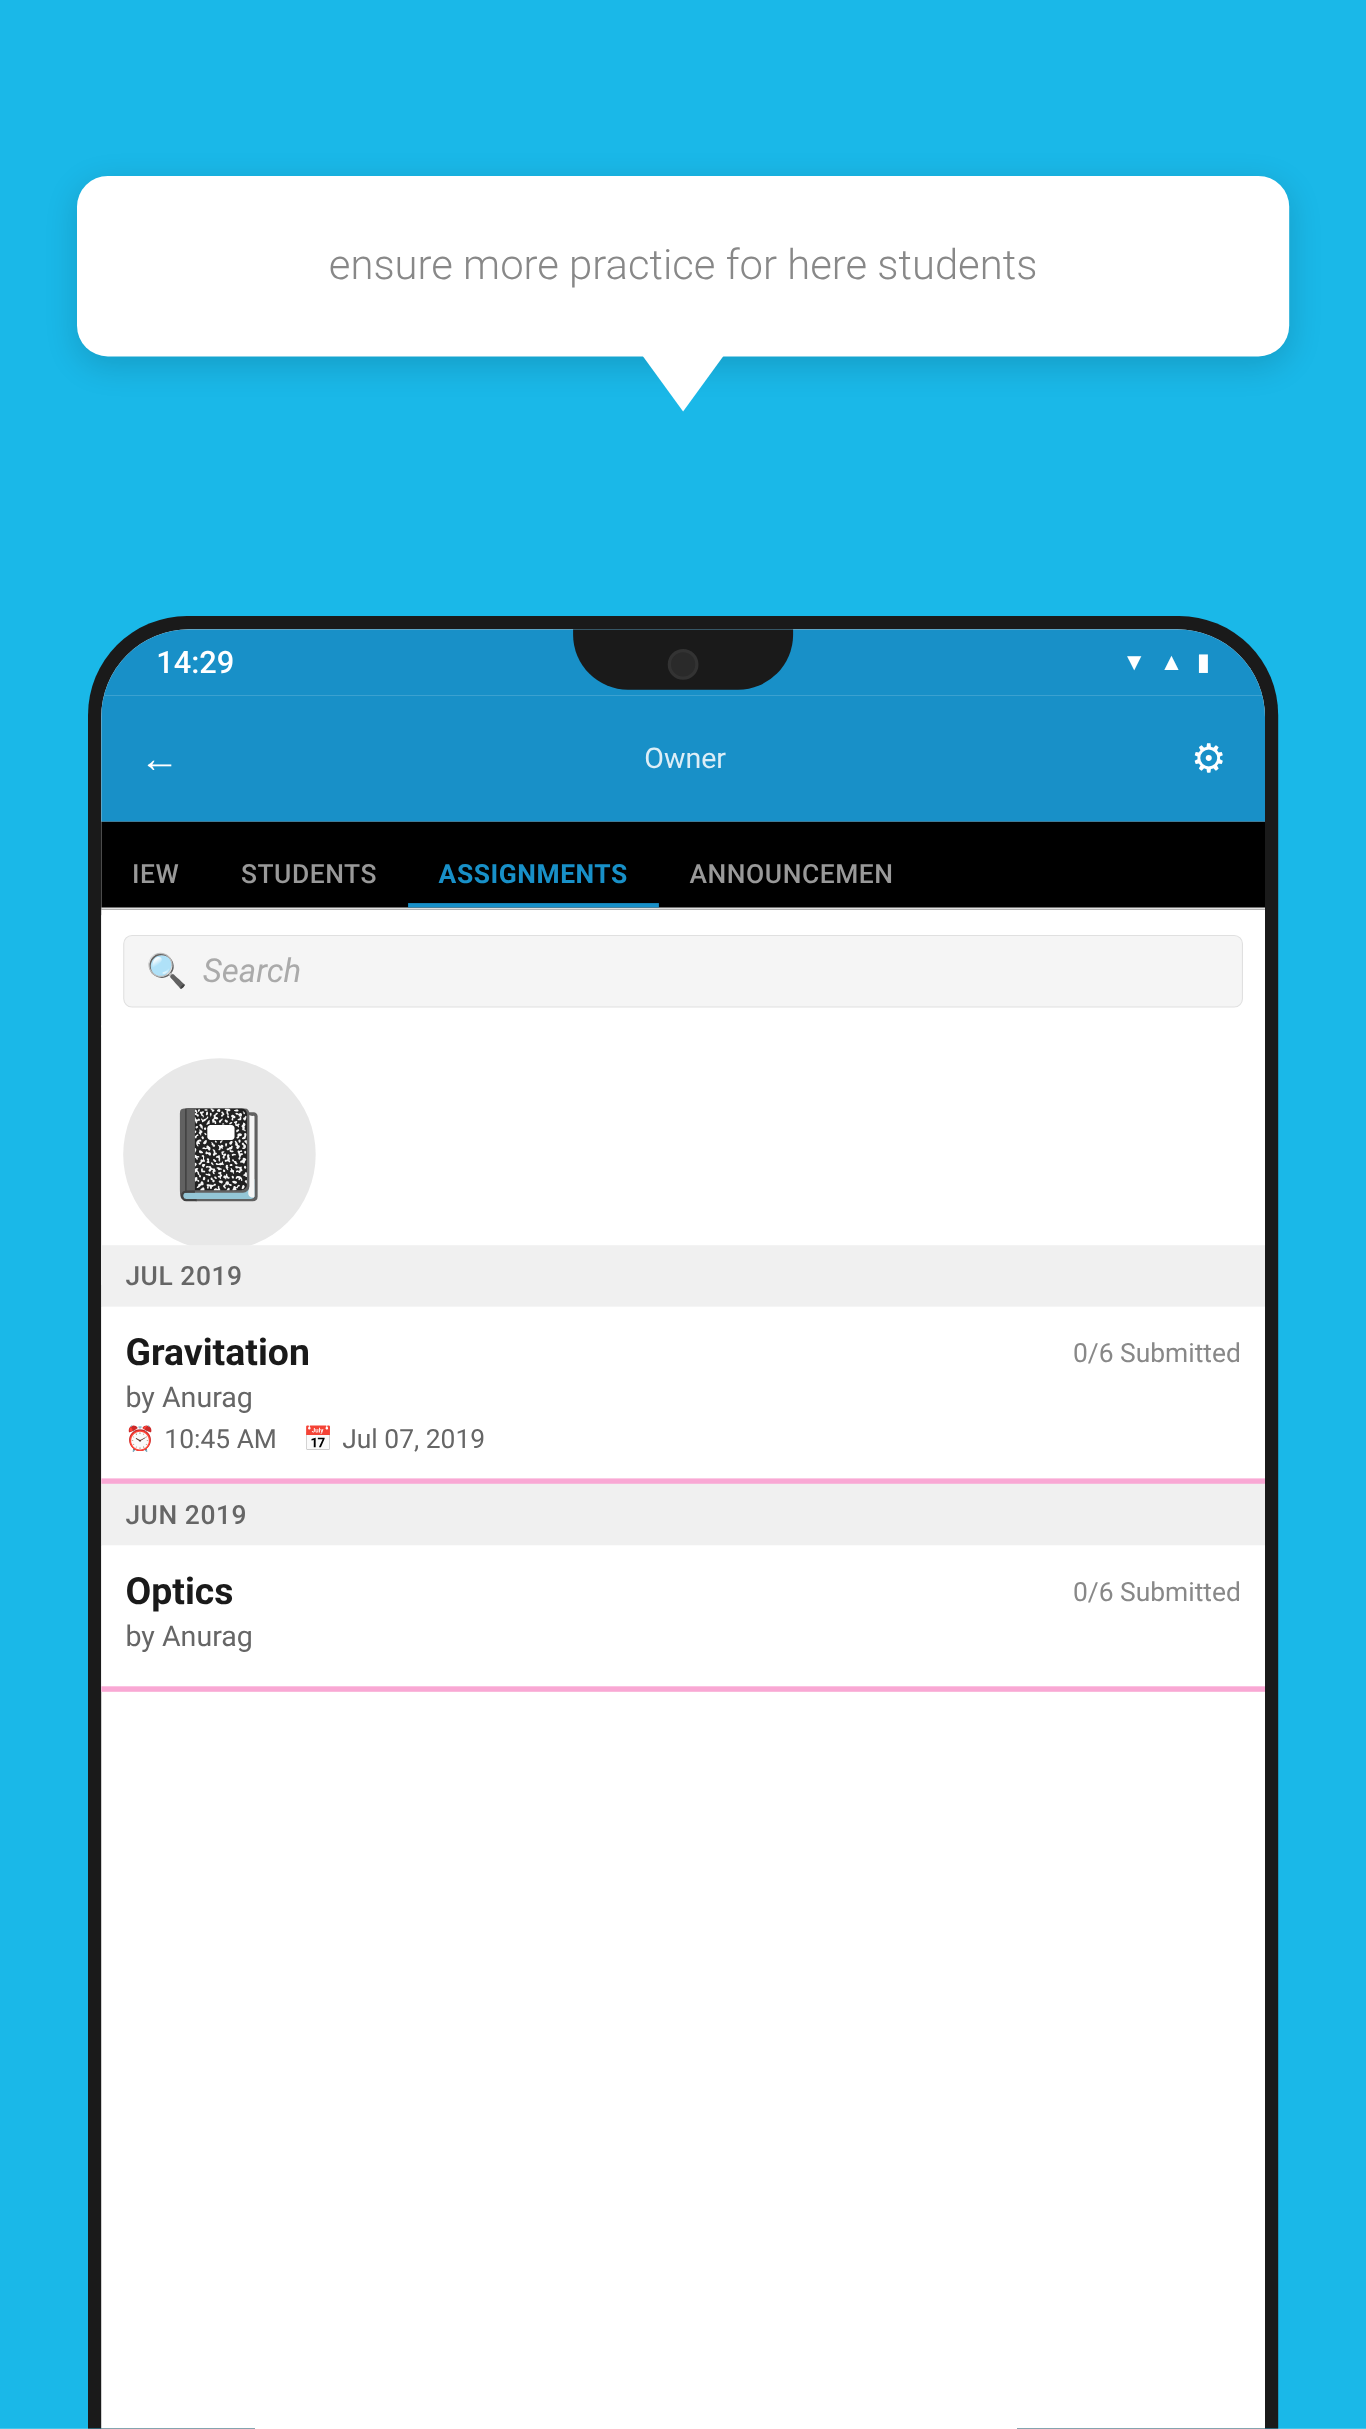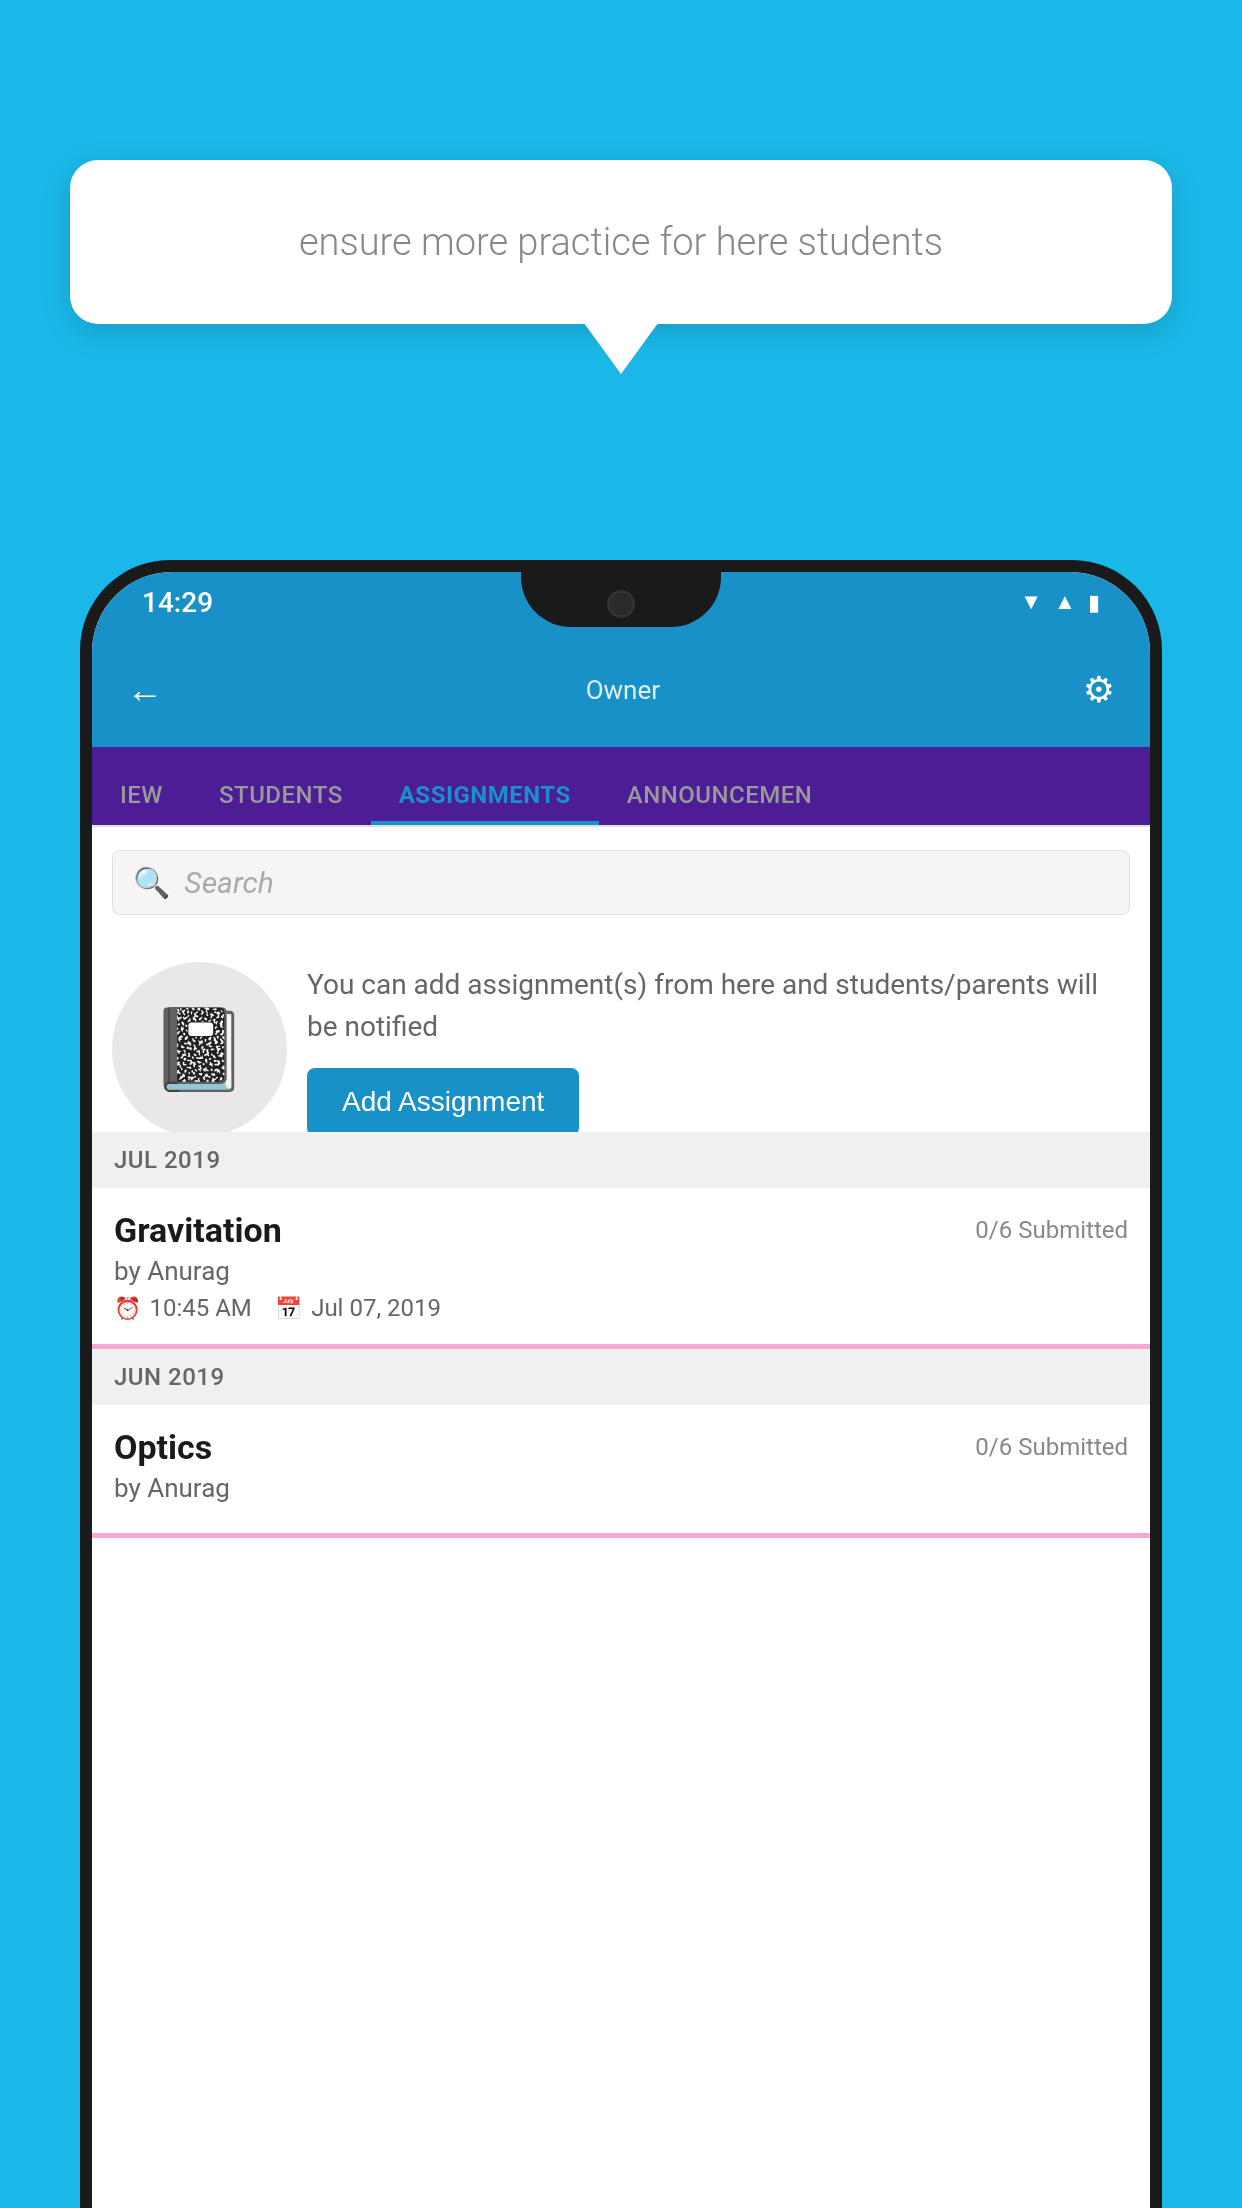--- a/index.html
+++ b/index.html
@@ -160,21 +160,21 @@
       font-size: 36px;
     }
 
     
     .tabs-bar {
       position: absolute;
       top: 175px;
       left: 0;
       right: 0;
       height: 80px;
-      background: #4c1d95;
+      background: #000000;
       display: flex;
       align-items: flex-end;
       border-bottom: 2px solid #e0e0e0;
     }
     .tab-item {
       padding: 0 28px 16px;
       font-size: 24px;
       color: #999;
       font-weight: 500;
       letter-spacing: 0.5px;
@@ -380,24 +380,20 @@
       <div class="search-section">
         <div class="search-bar">
           <span class="search-icon-wrap">🔍</span>
           <span class="search-placeholder">Search</span>
         </div>
       </div>
 
       <div class="promo-section">
         <div class="promo-icon-circle">
           <span class="notebook-icon">📓</span>
-        </div>
-        <div class="promo-content">
-          <div class="promo-text">You can add assignment(s) from here and students/parents will be notified</div>
-          <button class="add-assignment-btn">Add Assignment</button>
         </div>
       </div>
 
       <div class="assignments-area">
 
         <div class="section-header">JUL 2019</div>
         <div class="assignment-item">
           <div class="assignment-row1">
             <span class="assignment-title">Gravitation</span>
             <span class="assignment-submitted">0/6 Submitted</span>

